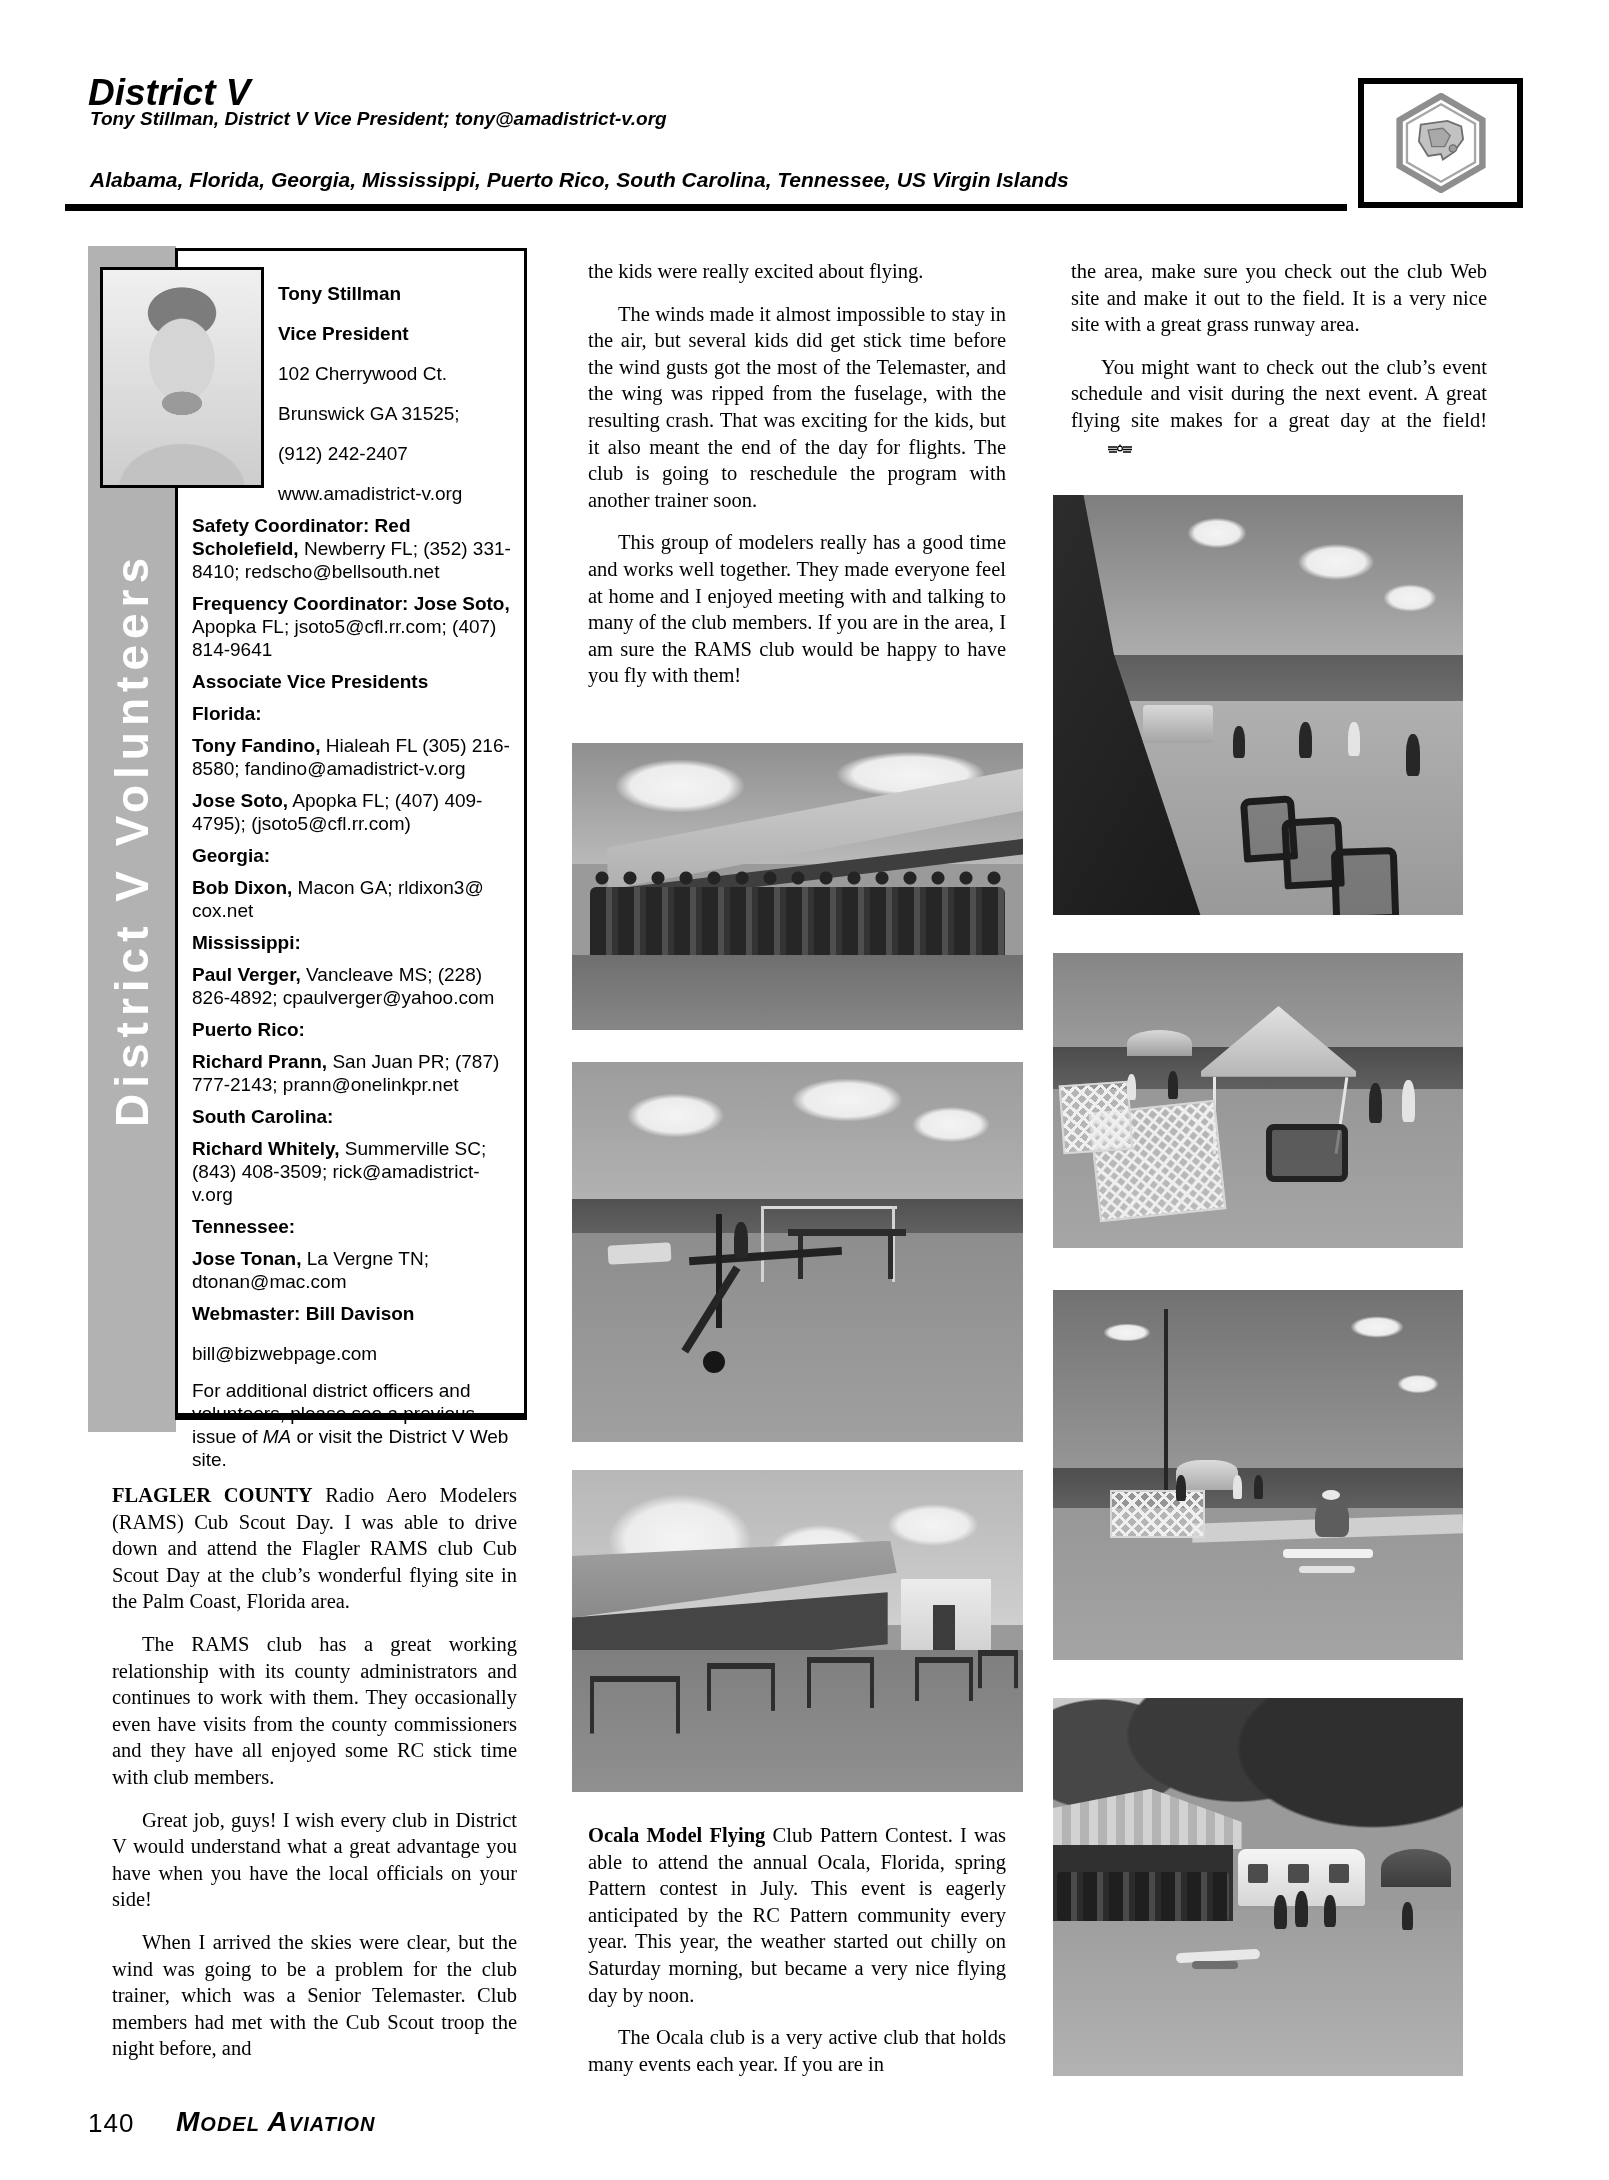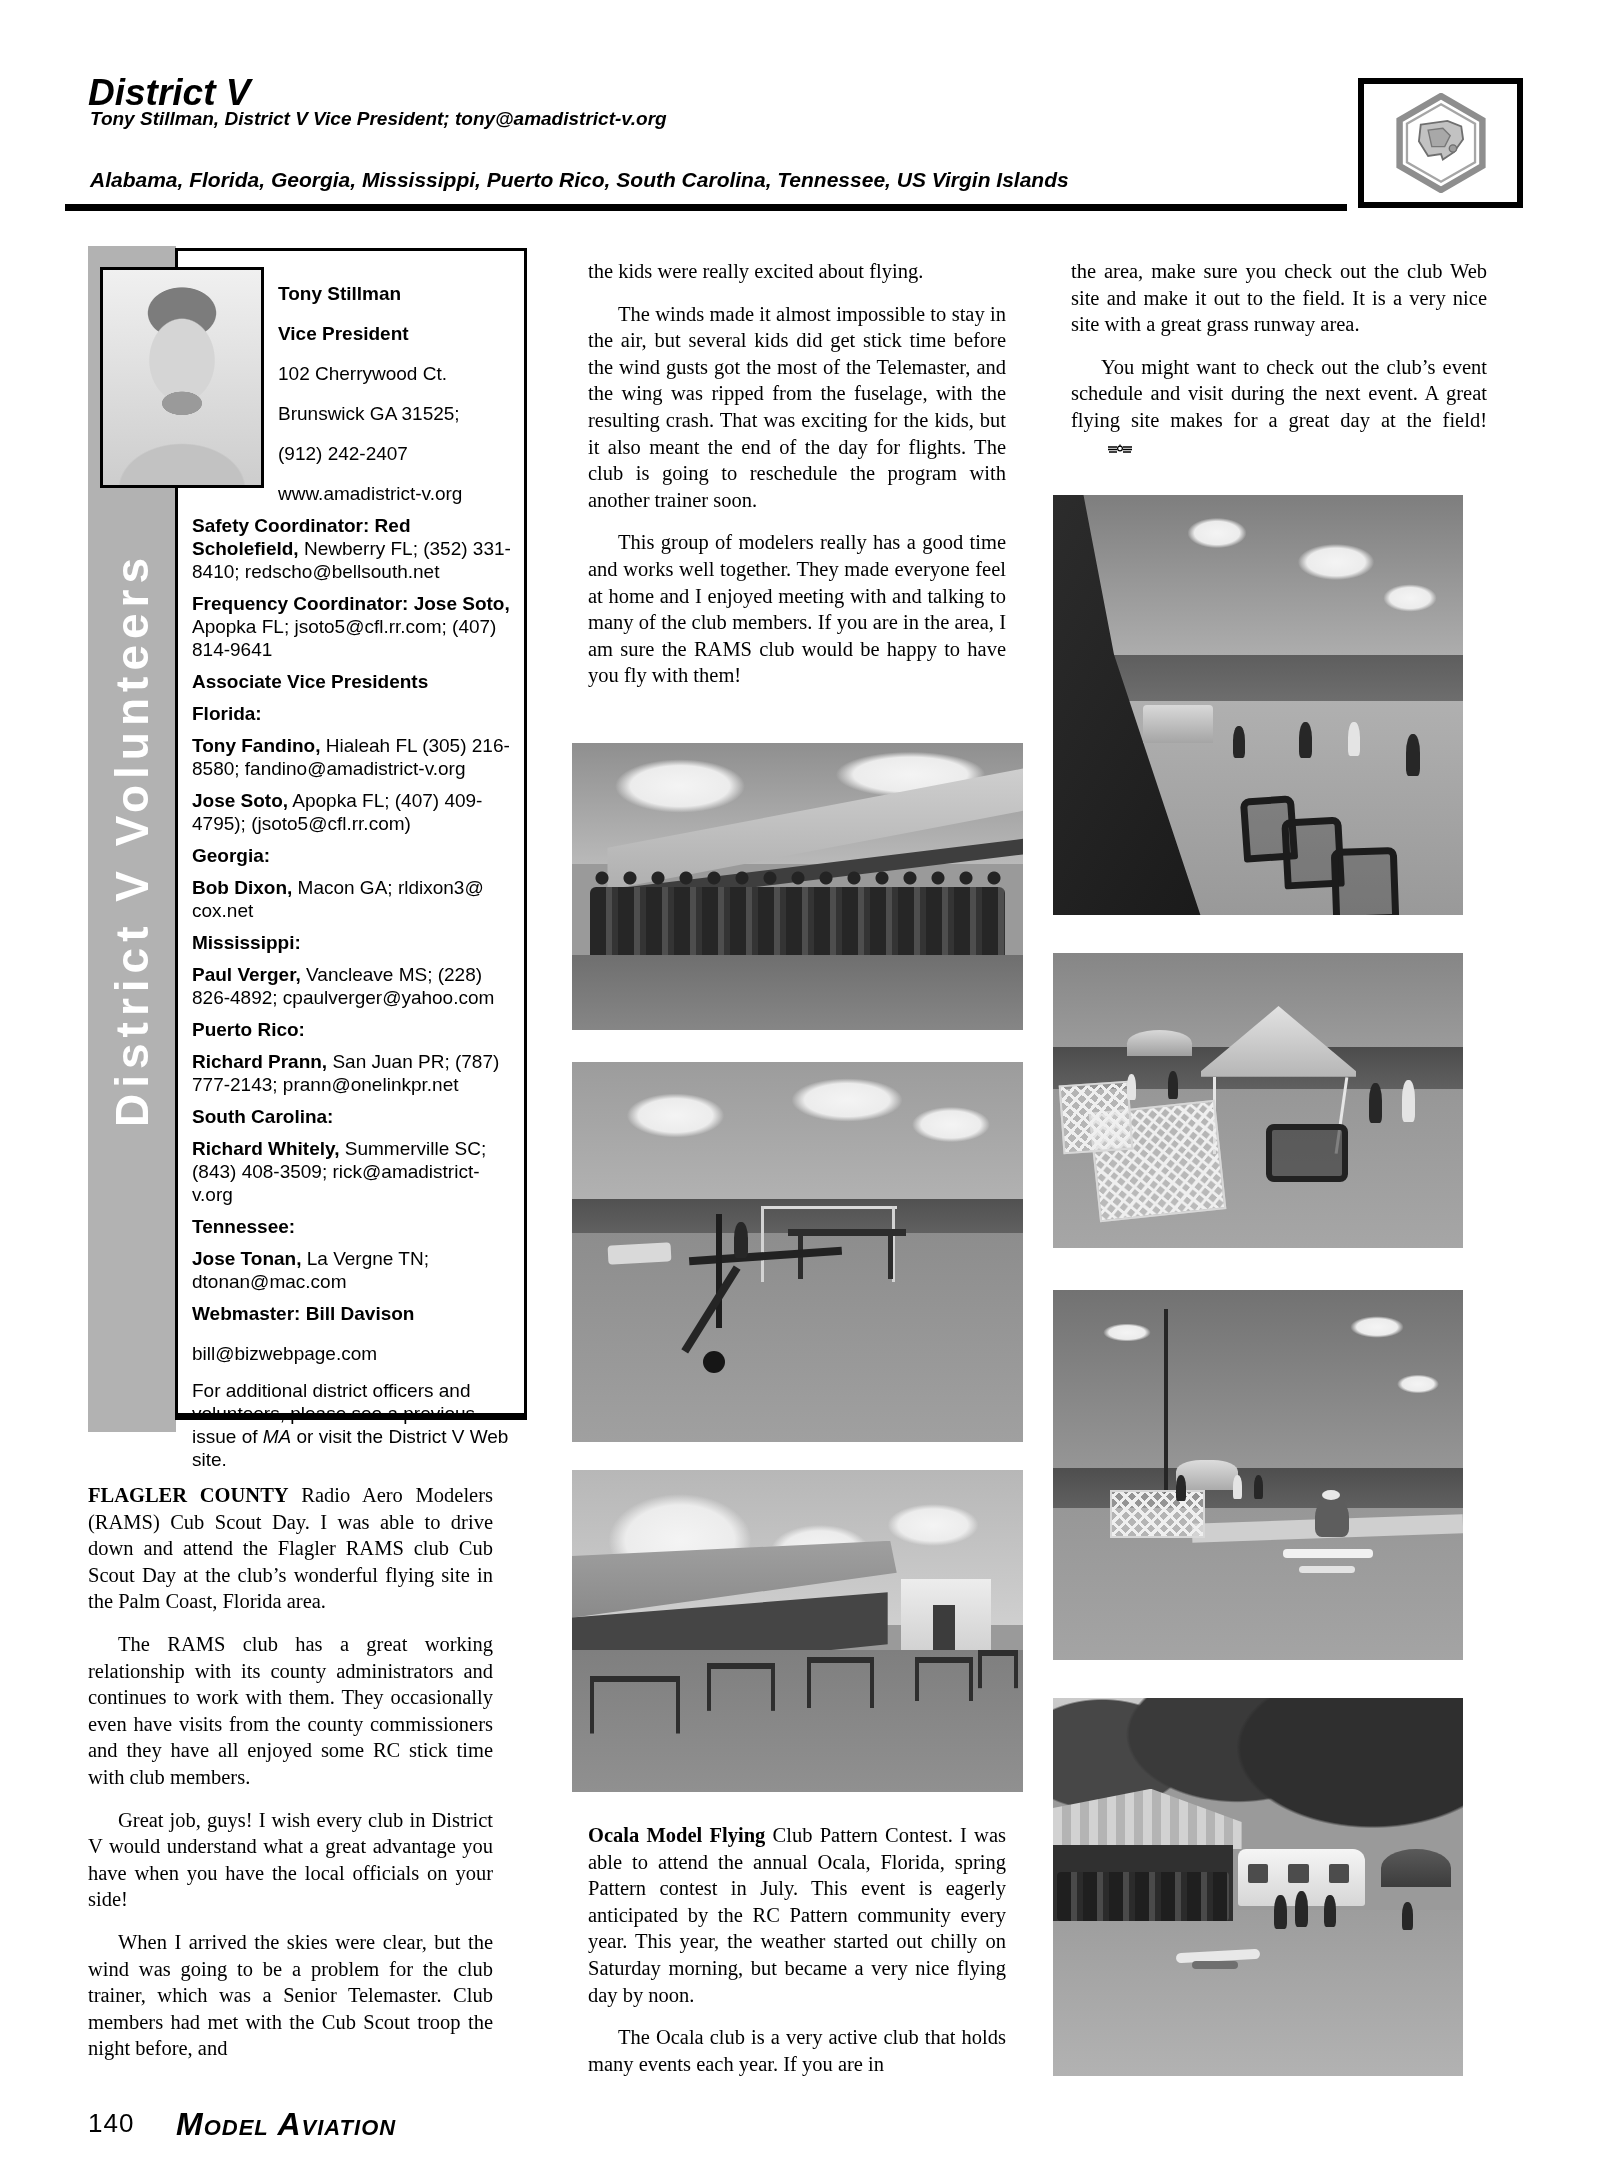--- a/index.html
+++ b/index.html
@@ -37,32 +37,32 @@
   .sb-line{margin:17px 0 1px 0;}
   .sb-line.gap{margin-top:9px;}
   .sb-note{margin-top:14px;}
   .sb-note i{font-style:italic;}
 
   
   .col{position:absolute;font-size:20.5px;line-height:26.6px;text-align:justify;}
   .col p{margin:16px;}
   .col p.ind{text-indent:30px;}
   .lead{font-weight:700;}
-  .col-left{left:72px;top:1466px;width:437px;}
+  .col-left{left:96px;top:1466px;width:437px;}
   .col-mid-top{left:572px;top:242px;width:450px;}
   .col-mid-bot{left:572px;top:1806px;width:450px;}
   .col-right{left:1055px;top:242px;width:448px;}
 
   .ama-wings{display:inline-block;vertical-align:-2px;margin-left:6px;}
 
   
   .foot-num{position:absolute;left:88px;top:2108px;font-family:"Liberation Sans",sans-serif;
             font-size:26px;letter-spacing:1px;}
   .foot-mag{position:absolute;left:176px;top:2106px;font-family:"Liberation Sans",sans-serif;
-            font-weight:700;font-style:italic;font-variant:small-caps;font-size:32px;letter-spacing:1px;}
+            font-weight:700;font-style:italic;font-variant:small-caps;font-size:28px;letter-spacing:1px;}
 
   
   .photo{position:absolute;overflow:hidden;background:#9a9a9a;}
   .photo *{position:absolute;}
   .cloud{background:radial-gradient(ellipse closest-side,#f4f4f4 0%,#ececec 55%,rgba(236,236,236,0) 72%);}
   .speck{background-image:radial-gradient(rgba(255,255,255,.22) 1px,transparent 1.4px);background-size:8px 6px;}
   .fig{background:#272727;border-radius:45% 45% 18% 18%;}
   .fig.light{background:#e4e4e4;}
   .lattice{background:
       repeating-linear-gradient(45deg,#efefef 0 3px,transparent 3px 9px),

